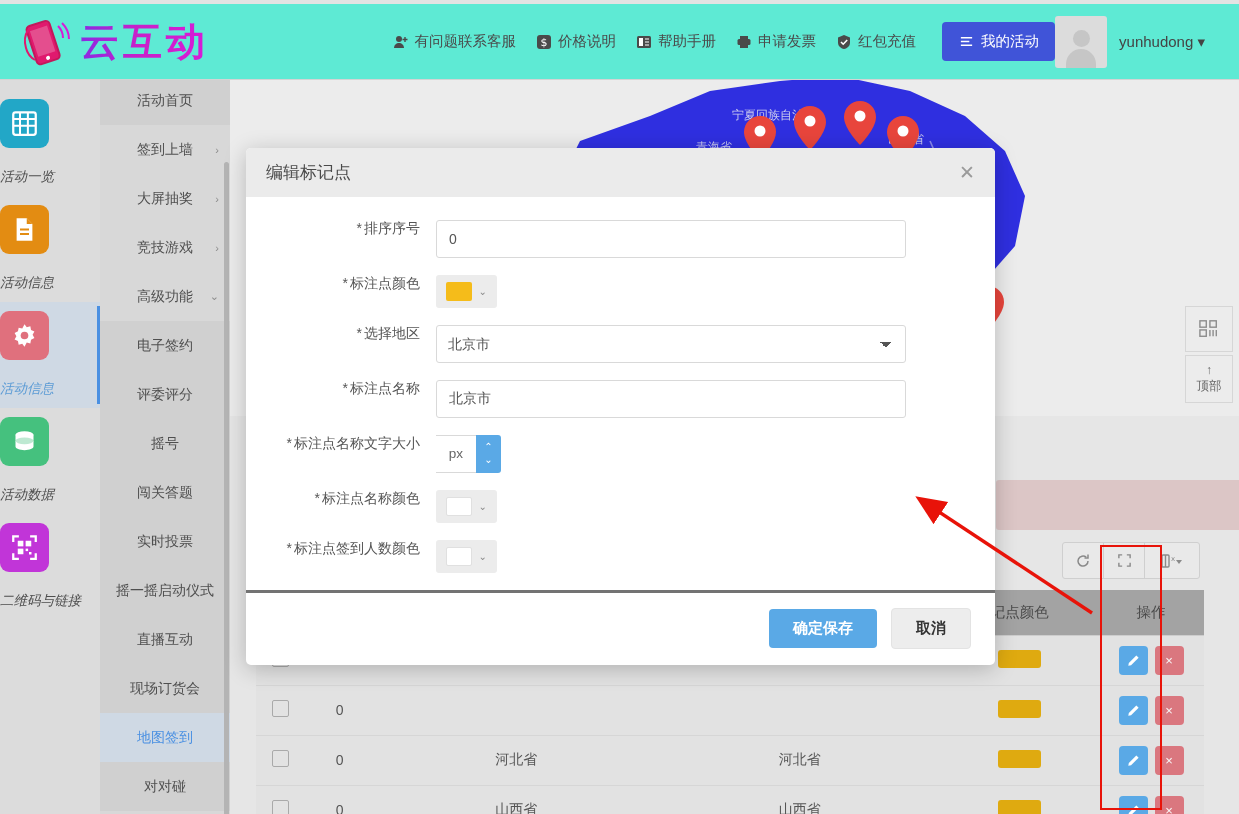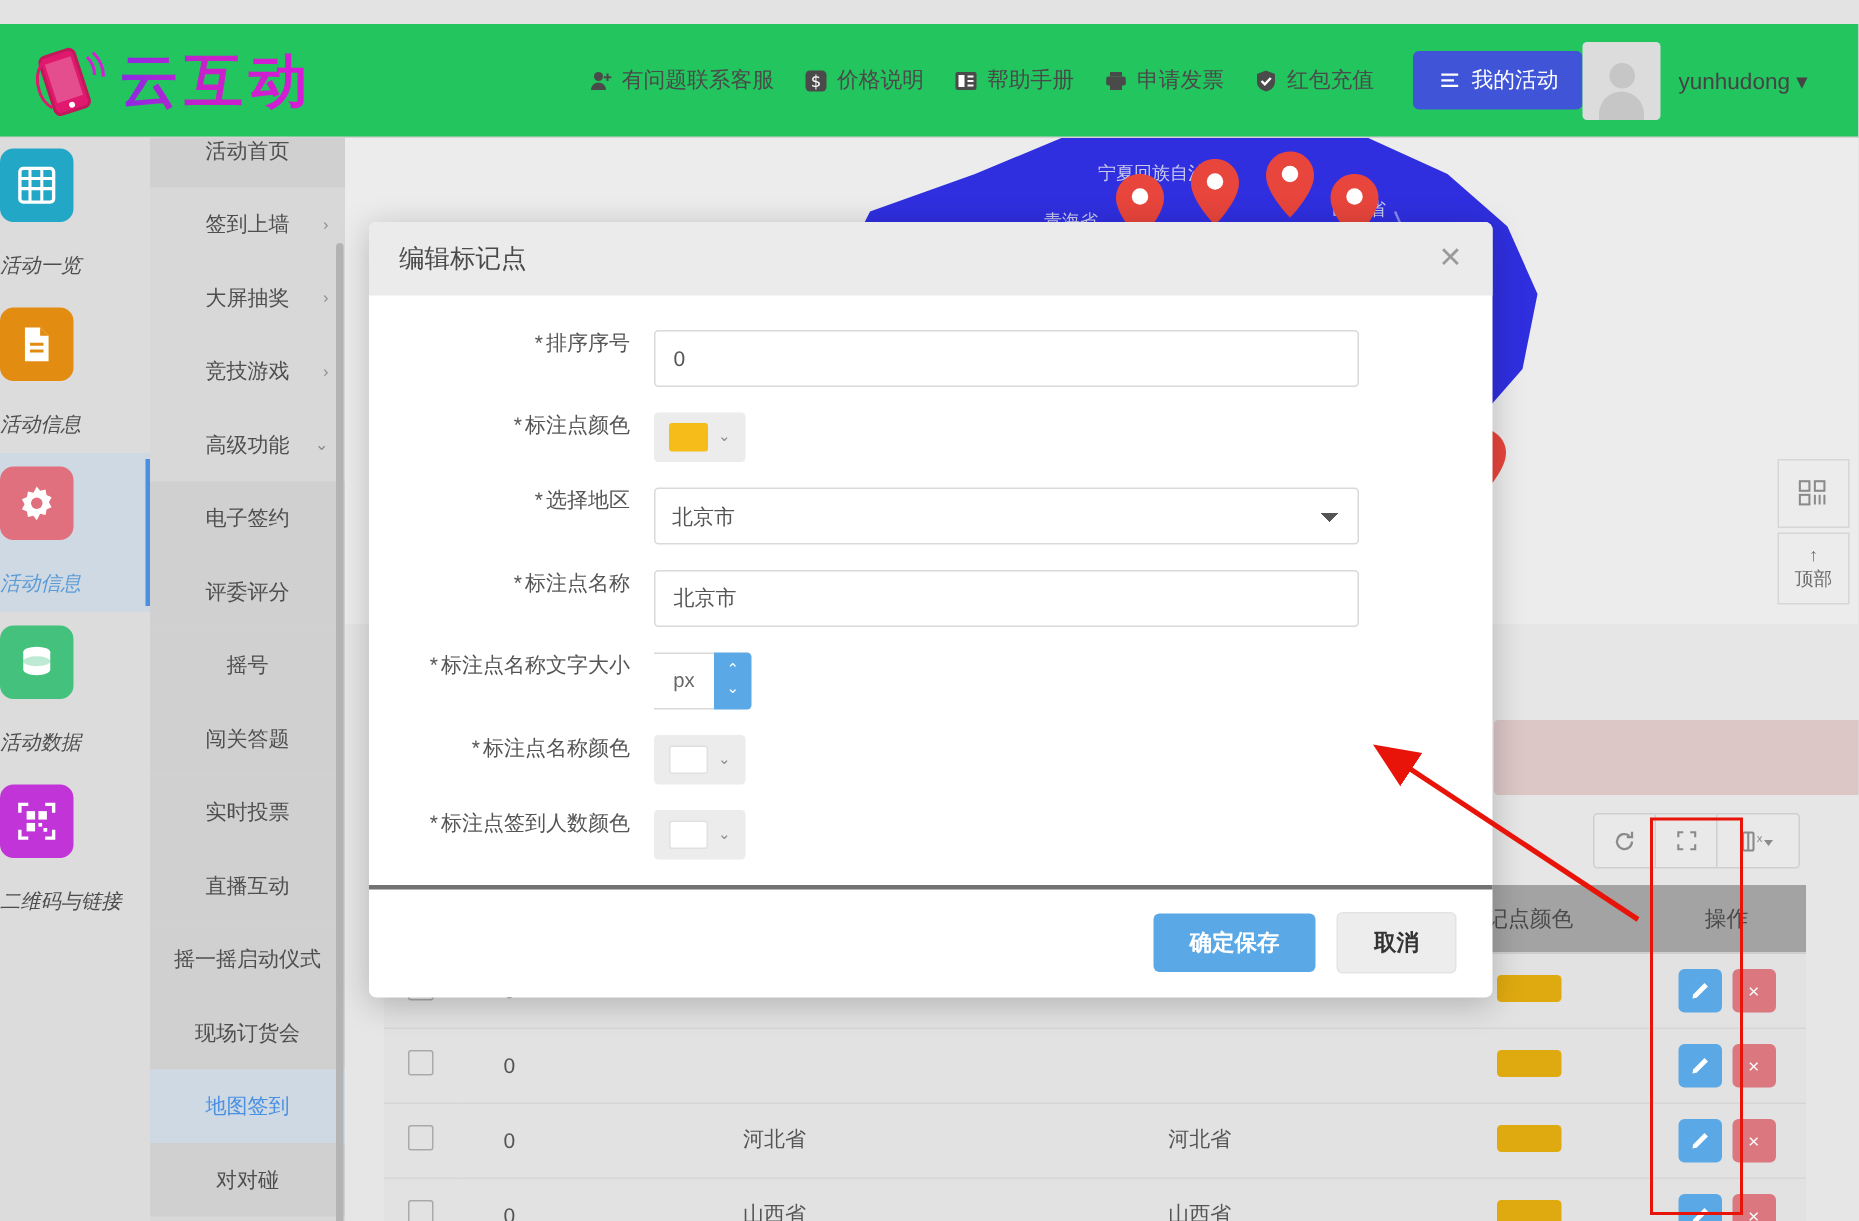--- a/index.html
+++ b/index.html
@@ -6,22 +6,22 @@
   html, body {
     width: 1239px; height: 814px;
     overflow: hidden;
     font-family: "Liberation Sans", "DejaVu Sans", sans-serif;
     background: #e3e3e3;
   }
   #app { position: relative; width: 1239px; height: 814px; overflow: hidden; }
 
   
   .topbar {
-    position: absolute; top: 16px; left: 0; width: 1239px; height: 76px;
-    background: #22c55e;
+    position: absolute; top: 4px; left: 0; width: 1239px; height: 76px;
+    background: #5eead4;
     border-bottom: 1px solid #d4d4d4;
     display: flex; align-items: center;
     z-index: 30;
   }
   .logo-wrap { display: flex; align-items: center; margin-left: 18px; width: 260px; }
   .logo-mark { width: 54px; height: 52px; position: relative; }
   .logo-text {
     font-size: 39px; font-weight: bold; letter-spacing: 4px; margin-left: 8px;
     background: linear-gradient(90deg,#8a2be2 0%, #c920c9 45%, #d81bd8 100%);
     -webkit-background-clip: text; background-clip: text; color: transparent;
@@ -390,24 +390,24 @@
     <div class="sm-item shaded">
         <span>摇号</span>
       </div>
     <div class="sm-item shaded">
         <span>闯关答题</span>
       </div>
     <div class="sm-item shaded">
         <span>实时投票</span>
       </div>
     <div class="sm-item shaded">
+        <span>摇一摇启动仪式</span>
+      </div>
+    <div class="sm-item shaded">
         <span>直播互动</span>
-      </div>
-    <div class="sm-item shaded">
-        <span>摇一摇启动仪式</span>
       </div>
     <div class="sm-item shaded">
         <span>现场订货会</span>
       </div>
     <div class="sm-item sel">
         <span>地图签到</span>
       </div>
     <div class="sm-item shaded">
         <span>对对碰</span>
       </div>

